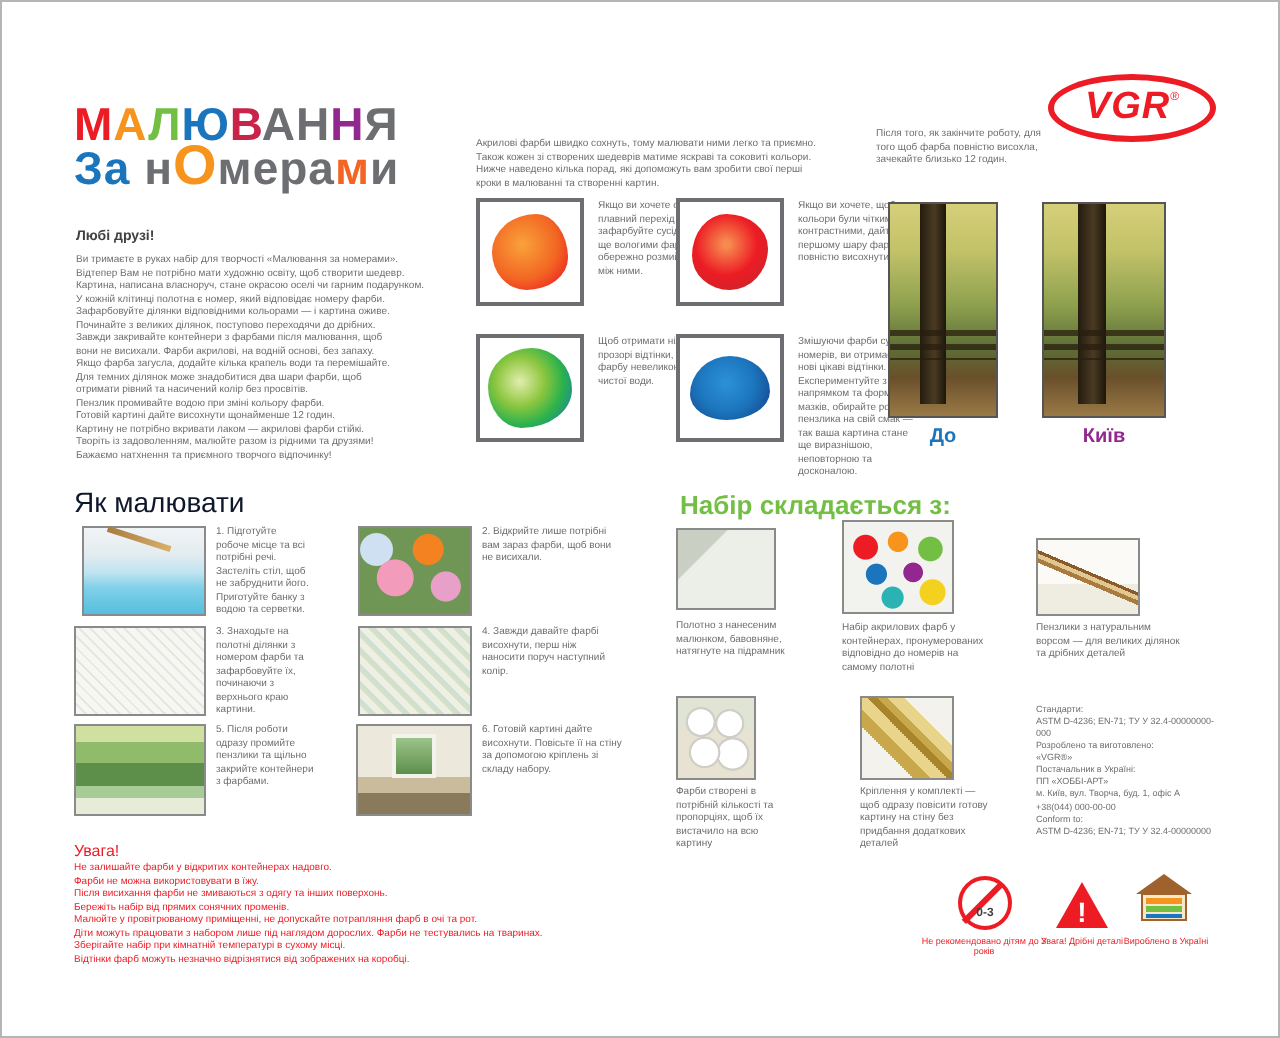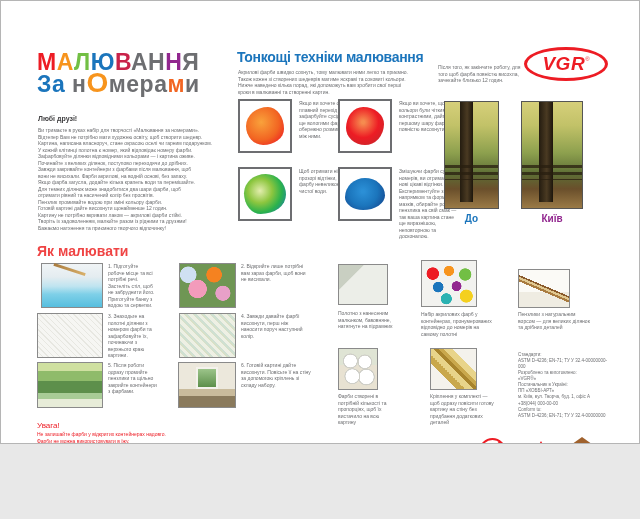--- a/index.html
+++ b/index.html
@@ -1,23 +1,23 @@
 <!DOCTYPE html>
 <html><head>
 <meta charset="utf-8">
 <style>
   html,body{margin:0;padding:0;background:#e8e8e8;}
-  #sheet{position:relative;width:640px;height:444px;background:#ffffff;
+  #sheet{position:relative;width:640px;height:519px;background:#ffffff;
     border:1px solid #b5b5b5;box-sizing:border-box;overflow:hidden;
     font-family:"Liberation Sans",sans-serif;color:#58595b;}
   .abs{position:absolute;}
   .p{white-space:pre-line;font-size:5px;line-height:1.3;color:#6d6e71;}
   .red{color:#ed1c24;}
   .h-blue{color:#1b75bc;font-size:14px;font-weight:bold;letter-spacing:-0.3px;}
-  .h-orange{color:#ef4444;font-size:14px;font-weight:bold;}
+  .h-orange{color:#0f172a;font-size:14px;font-weight:normal;}
   .h-green{color:#72bf44;font-size:13px;font-weight:bold;}
   .h-small{font-size:7px;font-weight:bold;color:#414042;}
   .h-warn{font-size:8px;font-weight:normal;color:#ed1c24;}
   .title-line{font-weight:bold;font-size:23px;line-height:1.02;letter-spacing:0.5px;}
   .title-line .big-o{font-size:28px;line-height:0.8;}
   .ph{position:absolute;border:1px solid #8a8a8a;box-sizing:border-box;}
   
   .swbox{position:absolute;width:54px;height:54px;background:#fff;border:2px solid #6d6e71;
     box-sizing:border-box;display:flex;align-items:center;justify-content:center;}
   .blob{width:38px;height:38px;border-radius:58% 42% 55% 45% / 50% 58% 42% 50%;}
@@ -113,21 +113,20 @@
 вони не висихали. Фарби акрилові, на водній основі, без запаху.
 Якщо фарба загусла, додайте кілька крапель води та перемішайте.
 Для темних ділянок може знадобитися два шари фарби, щоб
 отримати рівний та насичений колір без просвітів.
 Пензлик промивайте водою при зміні кольору фарби.
 Готовій картині дайте висохнути щонайменше 12 годин.
 Картину не потрібно вкривати лаком — акрилові фарби стійкі.
 Творіть із задоволенням, малюйте разом із рідними та друзями!
 Бажаємо натхнення та приємного творчого відпочинку!</div>
 
-  <div class="abs h-blue" style="left:236px;top:48px;">Тонкощі техніки малювання</div>
   <div class="abs p" style="left:237px;top:68px;width:196px;">Акрилові фарби швидко сохнуть, тому малювати ними легко та приємно.
 Також кожен зі створених шедеврів матиме яскраві та соковиті кольори.
 Нижче наведено кілька порад, які допоможуть вам зробити свої перші
 кроки в малюванні та створенні картин.</div>
 
   <div class="swbox" style="left:237px;top:98px;">
     <div class="blob blob-orange"></div>
   </div>
   <div class="abs p" style="left:298px;top:99px;width:64px;">Якщо ви хочете отримати плавний перехід кольорів, зафарбуйте сусідні ділянки ще вологими фарбами та обережно розмийте межу між ними.</div>
 
@@ -139,21 +138,21 @@
   <div class="swbox" style="left:237px;top:166px;">
     <div class="blob blob-greenblue"></div>
   </div>
   <div class="abs p" style="left:298px;top:167px;width:64px;">Щоб отримати ніжні прозорі відтінки, розведіть фарбу невеликою кількістю чистої води.</div>
 
   <div class="swbox" style="left:337px;top:166px;">
     <div class="blob blob-blue"></div>
   </div>
   <div class="abs p" style="left:398px;top:167px;width:62px;">Змішуючи фарби сусідніх номерів, ви отримаєте нові цікаві відтінки. Експериментуйте з напрямком та формою мазків, обирайте розмір пензлика на свій смак — так ваша картина стане ще виразнішою, неповторною та досконалою.</div>
 
-  <div class="vgr" style="left:523px;top:46px;width:84px;height:34px;">
+  <div class="vgr" style="left:523px;top:36px;width:84px;height:34px;">
     <span>VGR</span>
       <sup>®</sup>
   </div>
 
   <div class="abs p" style="left:437px;top:63px;width:86px;">Після того, як закінчите роботу, для того щоб фарба повністю висохла, зачекайте близько 12 годин.</div>
   <div class="ph tree" style="left:443px;top:100px;width:55px;height:108px;"></div>
   <div class="ph tree" style="left:520px;top:100px;width:62px;height:108px;"></div>
   <div class="lbl lbl-do" style="left:443px;top:212px;width:55px;">До</div>
   <div class="lbl lbl-pislya" style="left:520px;top:212px;width:62px;">Київ</div>
 
@@ -180,20 +179,21 @@
   <div class="abs h-warn" style="left:36px;top:420px;">Увага!</div>
   <div class="abs p red" style="left:36px;top:430px;width:310px;">Не залишайте фарби у відкритих контейнерах надовго.
 Фарби не можна використовувати в їжу.
 Після висихання фарби не змиваються з одягу та інших поверхонь.
 Бережіть набір від прямих сонячних променів.
 Малюйте у провітрюваному приміщенні, не допускайте потрапляння фарб в очі та рот.
 Діти можуть працювати з набором лише під наглядом дорослих. Фарби не тестувались на тваринах.
 Зберігайте набір при кімнатній температурі в сухому місці.
 Відтінки фарб можуть незначно відрізнятися від зображених на коробці.</div>
 
+  <div class="abs h-green" style="left:339px;top:244px;">Набір складається з:</div>
 
   <div class="ph canvas-corner" style="left:337px;top:263px;width:50px;height:41px;"></div>
   <div class="caption" style="left:337px;top:309px;width:56px;">Полотно з нанесеним малюнком, бавовняне, натягнуте на підрамник</div>
 
   <div class="ph paints" style="left:420px;top:259px;width:56px;height:47px;"></div>
   <div class="caption" style="left:420px;top:310px;width:74px;">Набір акрилових фарб у контейнерах, пронумерованих відповідно до номерів на самому полотні</div>
 
   <div class="ph pots" style="left:337px;top:347px;width:40px;height:42px;"></div>
   <div class="caption" style="left:337px;top:392px;width:58px;">Фарби створені в потрібній кількості та пропорціях, щоб їх вистачило на всю картину</div>
 

